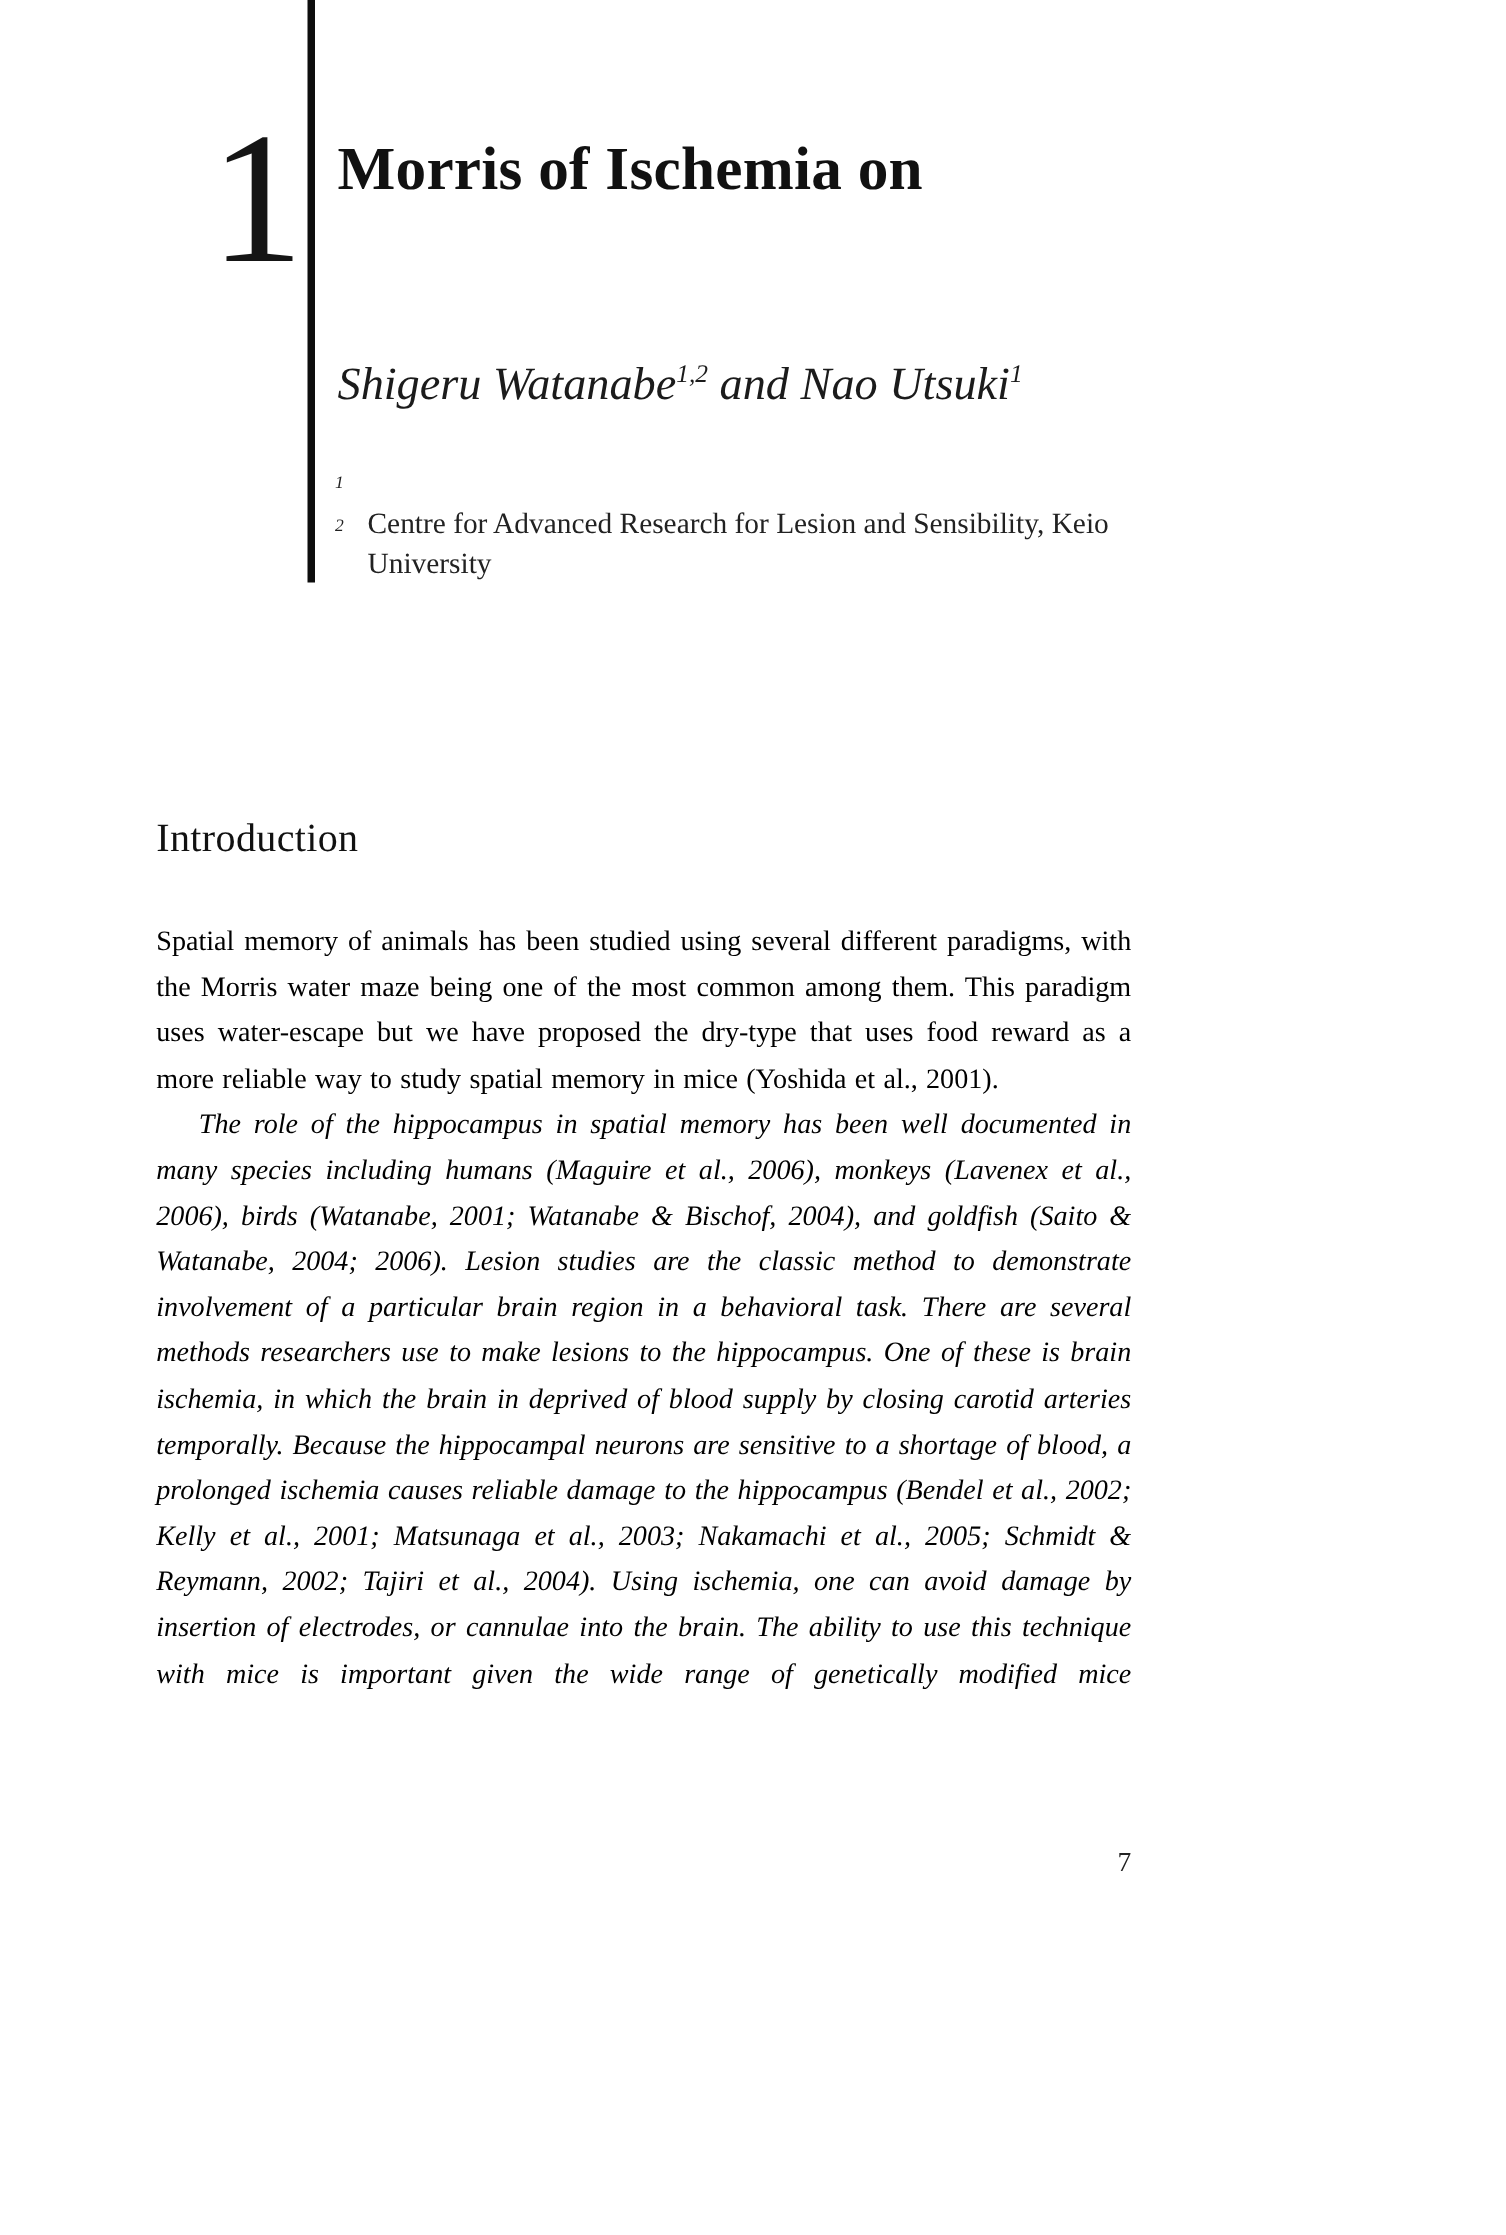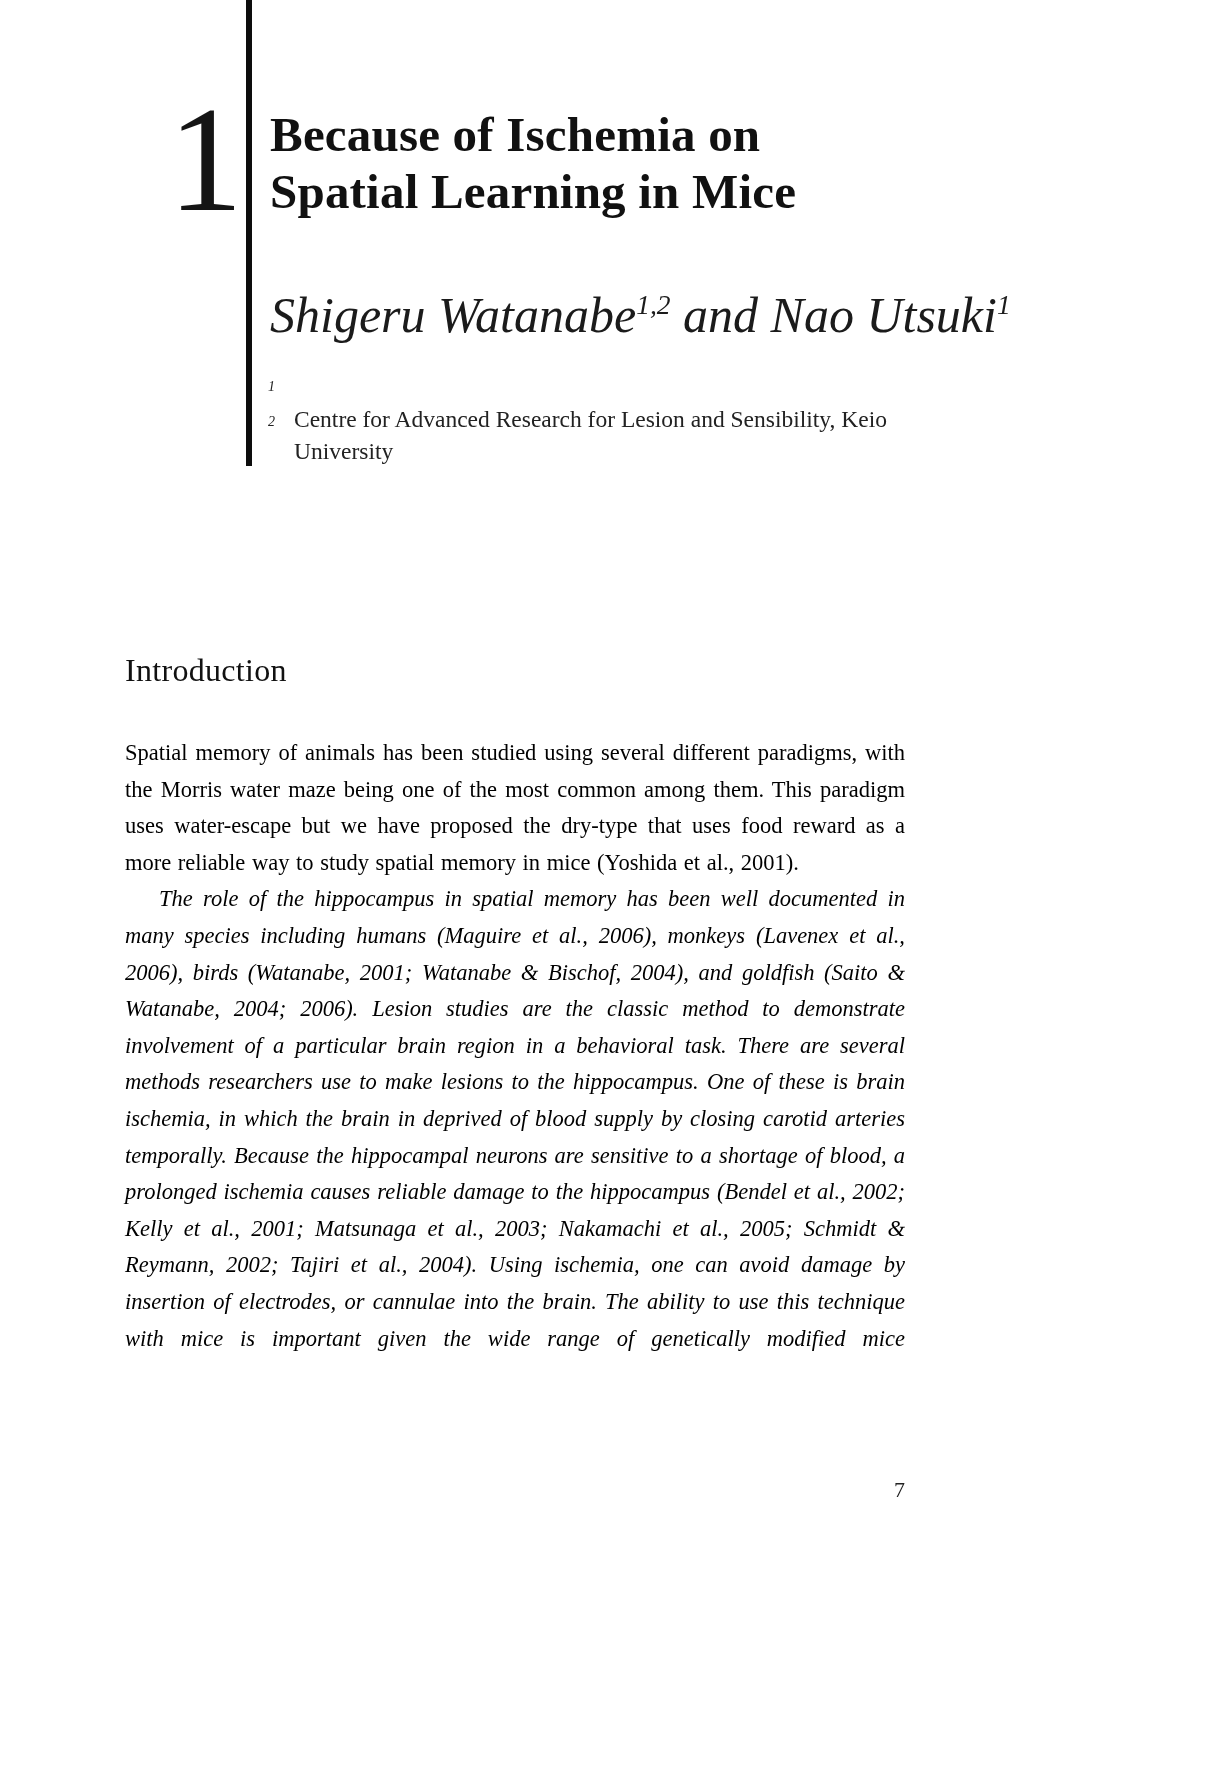--- a/index.html
+++ b/index.html
@@ -44,21 +44,21 @@
     font-size: 49px;
     line-height: 57px;
     font-weight: bold;
     color: #111;
     letter-spacing: 0.2px;
   }
   .authors {
     position: absolute;
     left: 270px;
     top: 286px;
-    font-size: 50px;
+    font-size: 37px;
     font-style: italic;
     color: #1b1b1b;
     white-space: nowrap;
   }
   .authors sup {
     font-size: 0.55em;
     line-height: 0;
     vertical-align: super;
   }
   .affiliations {
@@ -124,21 +124,21 @@
   }
 </style>
 </head>
 <body>
 
 <div class="page">
 
   <div class="chapter-number">1</div>
   <div class="chapter-rule"></div>
 
-  <h1 class="chapter-title"><span>Because of Ischemia on</span><br><span>Spatial Learning in Mice</span></h1>
+  <h1 class="chapter-title"><span>Morris of Ischemia on</span><br></h1>
 
   <div class="authors"><span>Shigeru Watanabe</span><sup>1,2</sup><span> and </span><span>Nao Utsuki</span><sup>1</sup></div>
 
   <div class="affiliations">
     <div class="affiliation">
       <span class="affil-sup">1</span>
     </div>
     <div class="affiliation">
       <span class="affil-sup">2</span>
       <span class="affil-text">Centre for Advanced Research for Lesion and Sensibility, Keio University</span>

